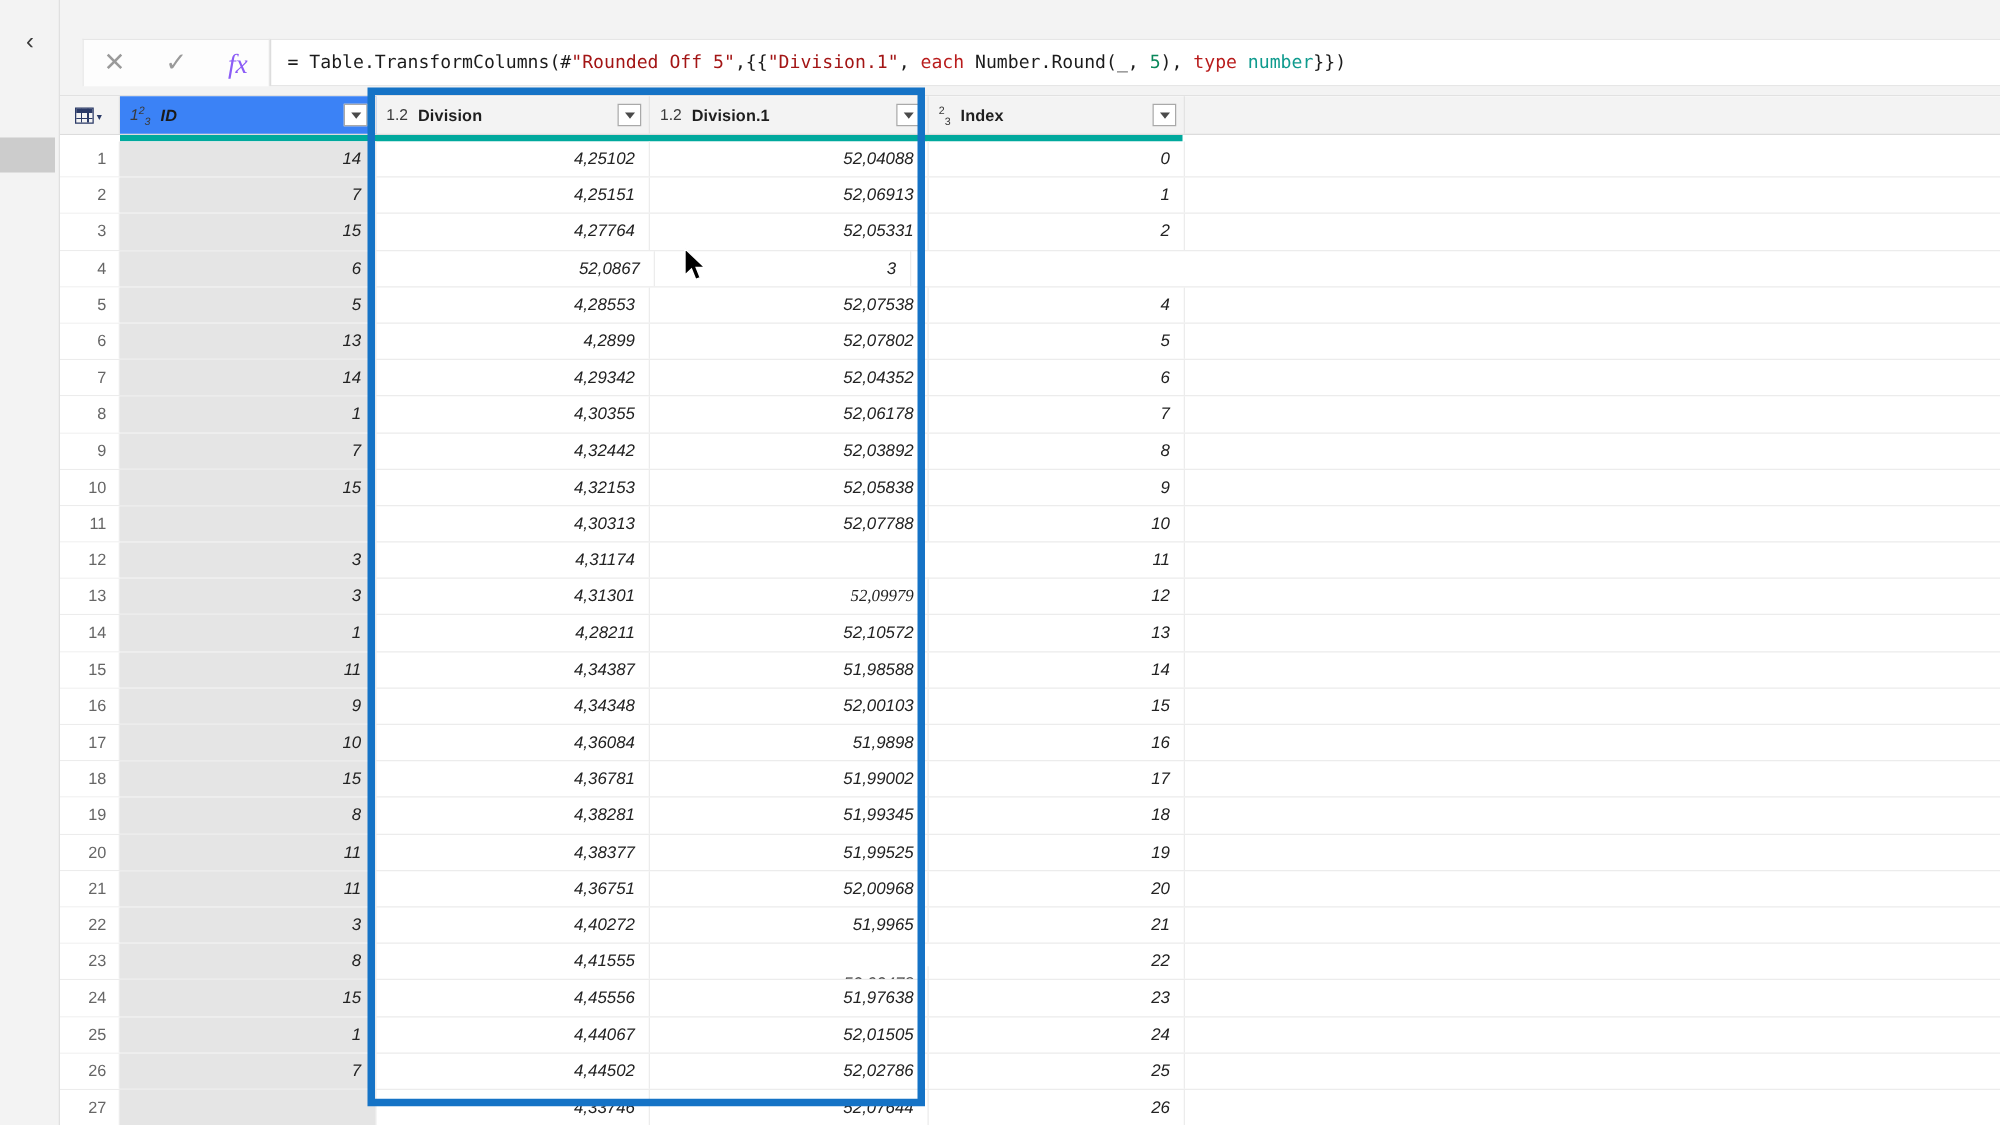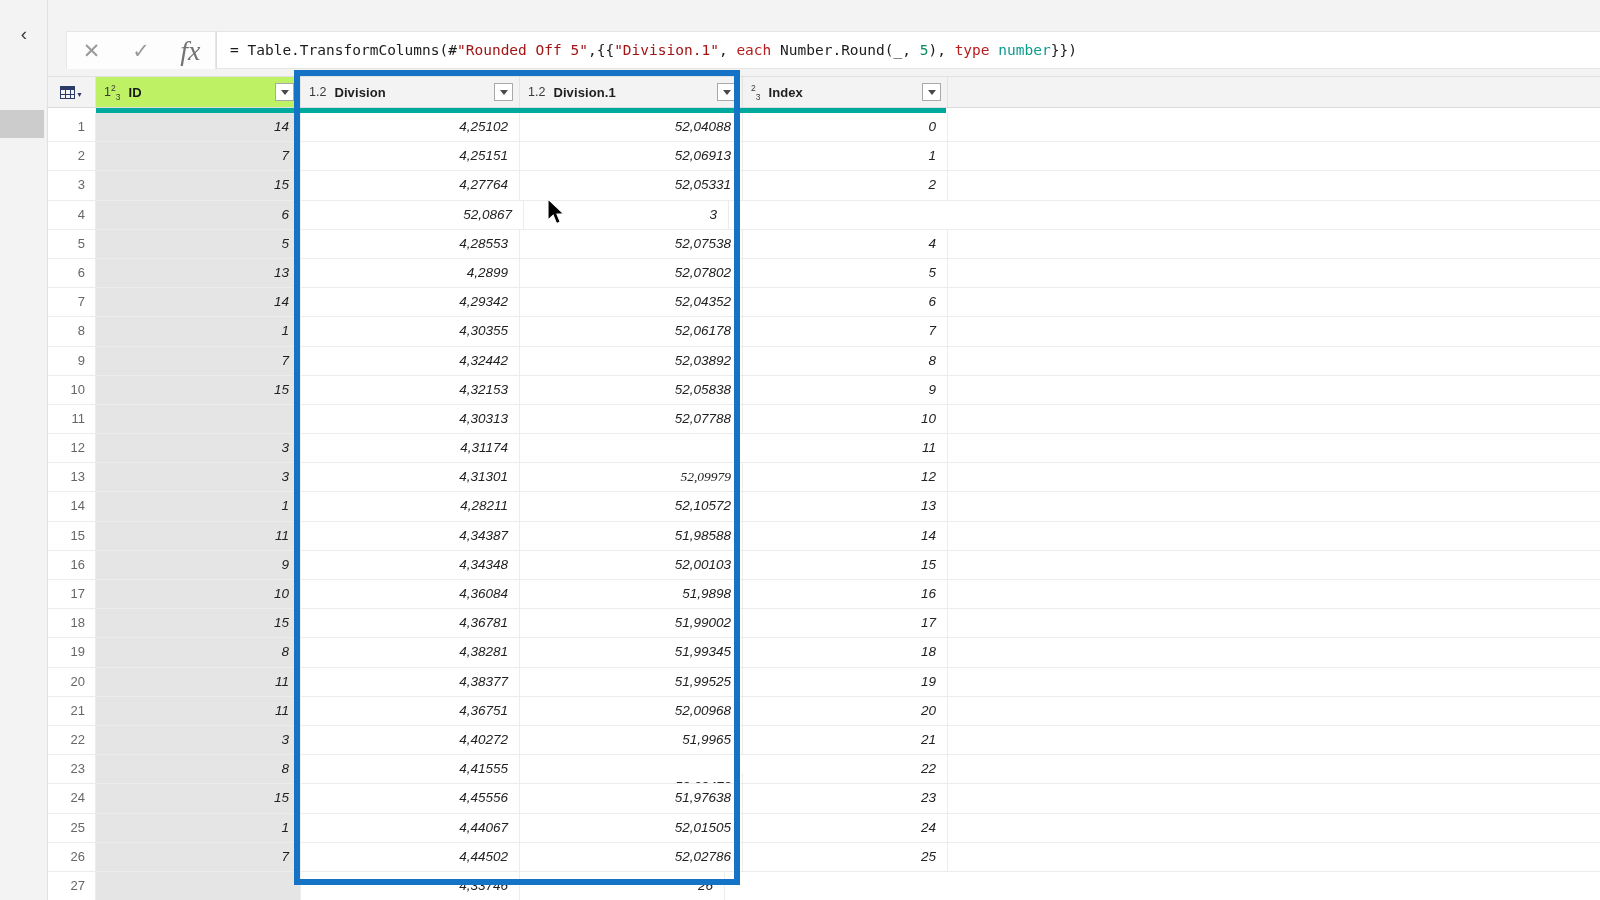--- a/index.html
+++ b/index.html
@@ -34,21 +34,21 @@
   }
   #formula-icons {
     position: absolute; left: 18px; top: 31px; width: 150px; height: 38px;
     background: #fdfdfd; border: 1px solid #e6e6e6; border-bottom: none;
     display: flex; align-items: center;
   }
   .fbtn {
     flex: 1; text-align: center; color: #9a9a9a;
     font-size: 21px; line-height: 36px; cursor: pointer; user-select: none;
   }
-  .fbtn.fx { font-family: "Liberation Serif", serif; font-style: italic; font-size: 28px; color: #737373; }
+  .fbtn.fx { font-family: "Liberation Serif", serif; font-style: italic; font-size: 22px; color: #8b5cf6; }
   #formula-input {
     position: absolute; left: 168px; top: 31px; width: 1420px; height: 38px;
     background: #fff; border: 1px solid #e6e6e6; border-left: 1px solid #ddd;
     font-family: "DejaVu Sans Mono", monospace; font-size: 14.5px;
     color: #1c1c1c; line-height: 36px; padding-left: 13px;
     white-space: nowrap; overflow: hidden;
   }
   .tok-str { color: #a31515; }
   .tok-kw  { color: #b91c1c; }
   .tok-num { color: #09885a; }
@@ -76,21 +76,21 @@
       linear-gradient(to bottom, #2b3a67 0, #2b3a67 3.5px, transparent 3.5px,
                       transparent 7.5px, #2b3a67 7.5px, #2b3a67 8.5px, transparent 8.5px);
   }
   .corner-caret { font-size: 7px; color: #2b3a67; margin-top: 5px; }
 
   .col-head {
     position: relative; display: flex; align-items: center;
     border-right: 1px solid #e3e3e3; padding-left: 8px; overflow: hidden;
     cursor: pointer;
   }
-  .col-head.selected { background: #bef264; }
+  .col-head.selected { background: #3b82f6; font-style: italic; }
   .type-icon {
     font-family: "Liberation Sans", sans-serif; font-size: 12.5px;
     color: #3a3a3a; margin-right: 8px; white-space: nowrap;
     display: inline-block; letter-spacing: 0px;
   }
   .type-icon sup { font-size: 8.5px; vertical-align: super; }
   .type-icon sub { font-size: 8.5px; vertical-align: sub; }
   .col-label {
     font-size: 13px; color: #1f1f1f; font-weight: 600; letter-spacing: .1px;
   }
@@ -367,20 +367,21 @@
           <div class="c-num">26</div>
           <div class="c-val c-id" style="flex: 0 0 205px;">7</div>
           <div class="c-val " style="flex: 0 0 219px;">4,44502</div>
           <div class="c-val " style="flex: 0 0 223px;">52,02786</div>
           <div class="c-val " style="flex: 0 0 205px;">25</div>
         </div>
         <div class="drow">
           <div class="c-num">27</div>
           <div class="c-val c-id" style="flex: 0 0 205px;"></div>
           <div class="c-val " style="flex: 0 0 219px;">4,33746</div>
+          <div class="c-val " style="flex: 0 0 223px;">52,07644</div>
           <div class="c-val " style="flex: 0 0 205px;">26</div>
         </div>
       </div>
   </div>
 
   <div id="selection-rect"></div>
 
   <svg id="mouse-cursor" width="22" height="30" viewBox="0 0 22 30">
     <path d="M2,1 L2,22 L7.2,17.2 L10.6,25.6 L14.2,24.1 L10.9,16 L17.6,15.8 Z" fill="#000" stroke="#fff" stroke-width="1.1"></path>
   </svg>

